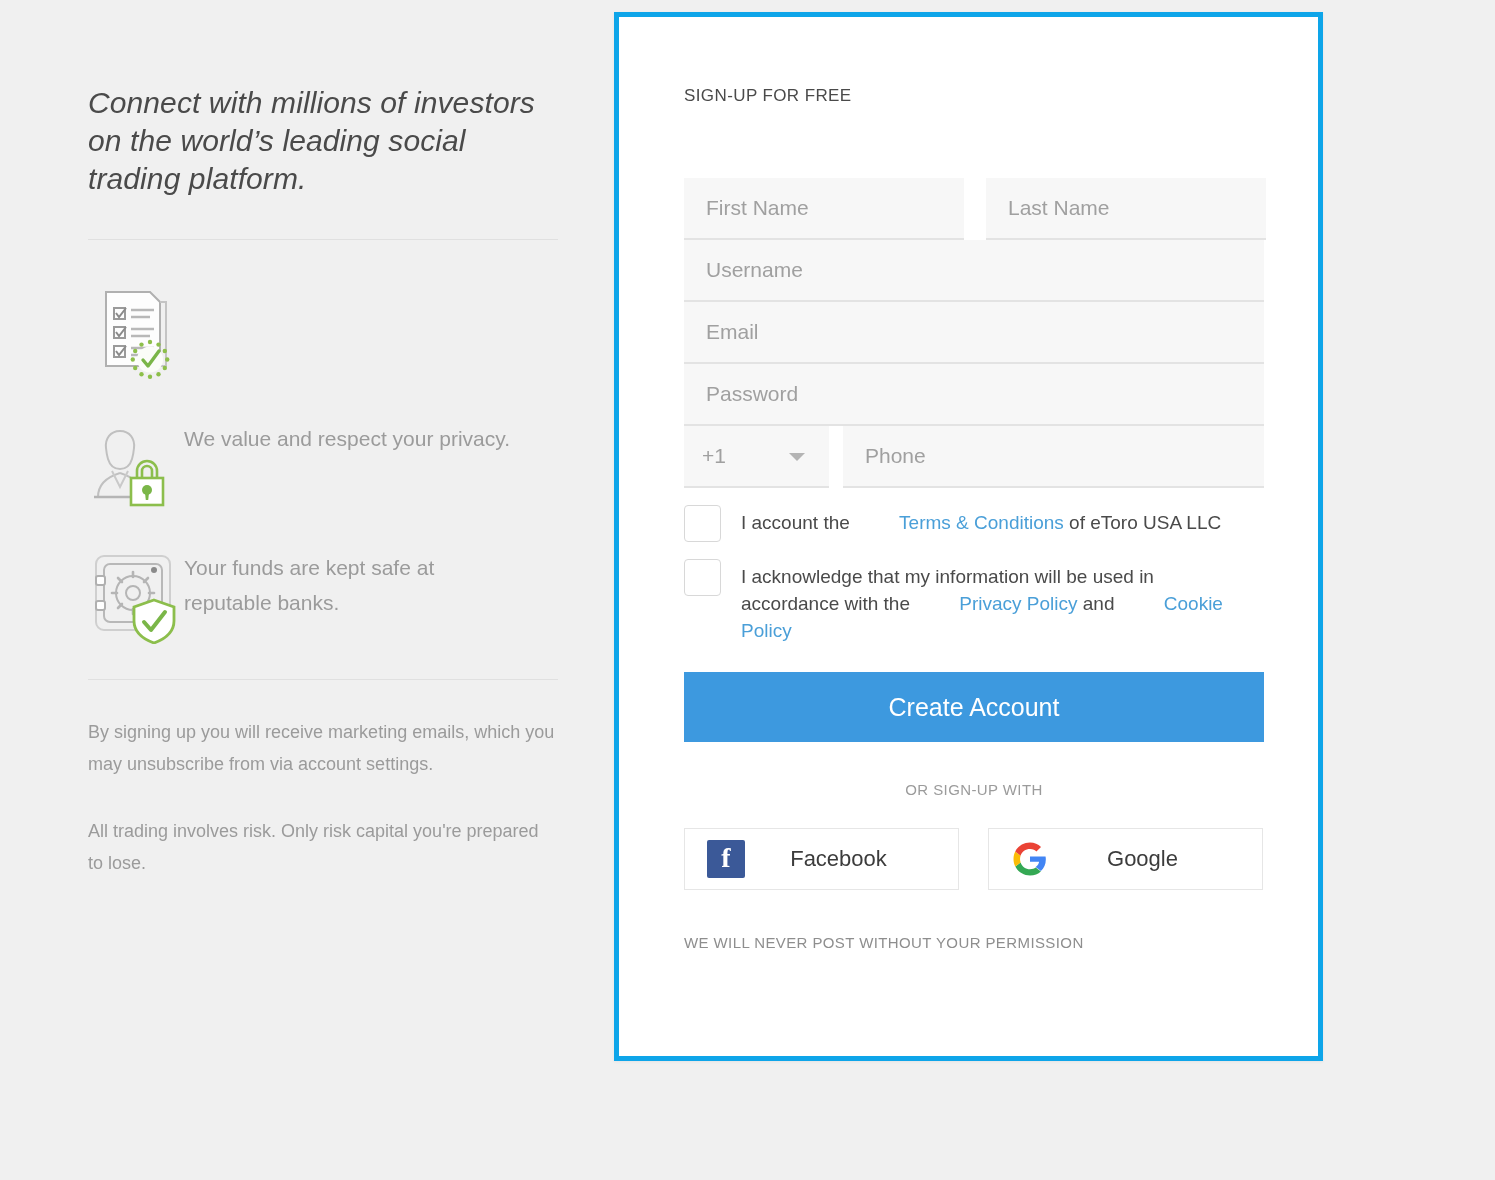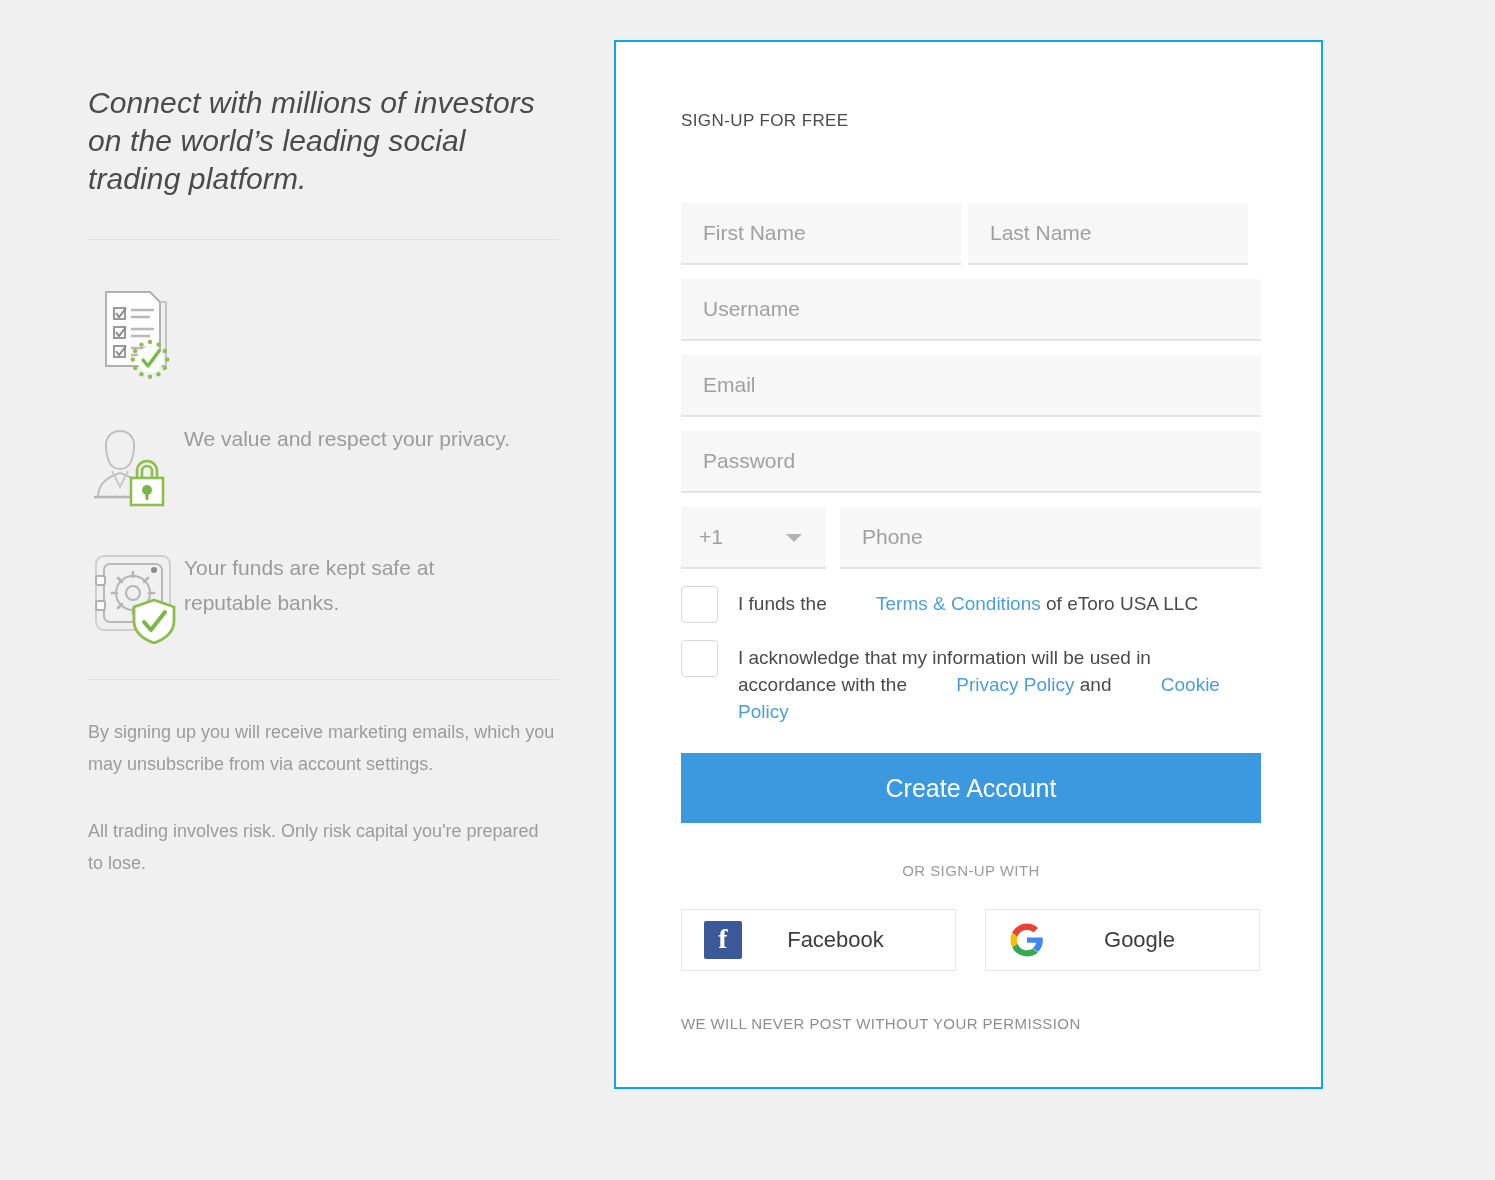--- a/index.html
+++ b/index.html
@@ -90,25 +90,25 @@
     color: #9b9b9b;
     max-width: 470px;
   }
 
   .legal p + p { margin-top: 35px; }
 
   
   .card {
     position: absolute;
     left: 614px;
-    top: 40px;
+    top: 12px;
     width: 709px;
     height: 1049px;
     background: #ffffff;
-    border: 2px solid #0ea5e9;
+    border: 5px solid #0ea5e9;
     box-shadow: 0 1px 3px rgba(0,0,0,0.05);
   }
 
   .card-title {
     position: absolute;
     left: 65px;
     top: 69px;
     font-size: 17px;
     letter-spacing: 0.4px;
     color: #4a4a4a;
@@ -117,22 +117,21 @@
 
   .form {
     position: absolute;
     left: 65px;
     top: 161px;
     width: 580px;
   }
 
   .row {
     display: flex;
-    gap: 7px;
-    margin-bottom: 14px;
+    gap: 22px;
   }
 
   .field {
     position: relative;
     background: #f7f7f7;
     border-bottom: 2px solid #e3e3e3;
     height: 62px;
     display: flex;
     align-items: center;
     padding: 0 22px;
@@ -448,21 +447,21 @@
           <span class="caret"></span>
         </div>
         <div class="field phone-field">
           <span class="ph">Phone</span>
         </div>
       </div>
 
       <div class="check-row">
         <div class="checkbox"></div>
         <div class="check-label">
-          <span>I funds the </span><span class="link">Terms &amp; Conditions</span><span> of eToro USA LLC</span>
+          <span>I account the </span><span class="link">Terms &amp; Conditions</span><span> of eToro USA LLC</span>
         </div>
       </div>
 
       <div class="check-row second">
         <div class="checkbox"></div>
         <div class="check-label">
           <span>I acknowledge that my information will be used in accordance with the </span><span class="link">Privacy Policy</span><span> and </span><span class="link">Cookie Policy</span>
         </div>
       </div>
 

